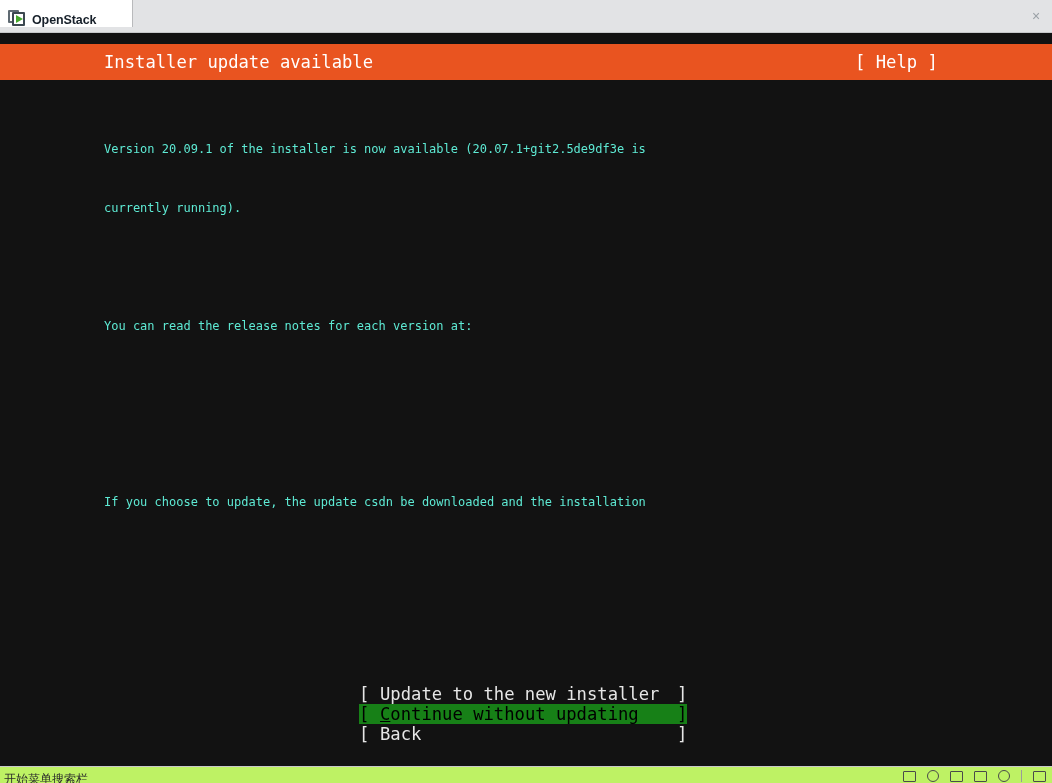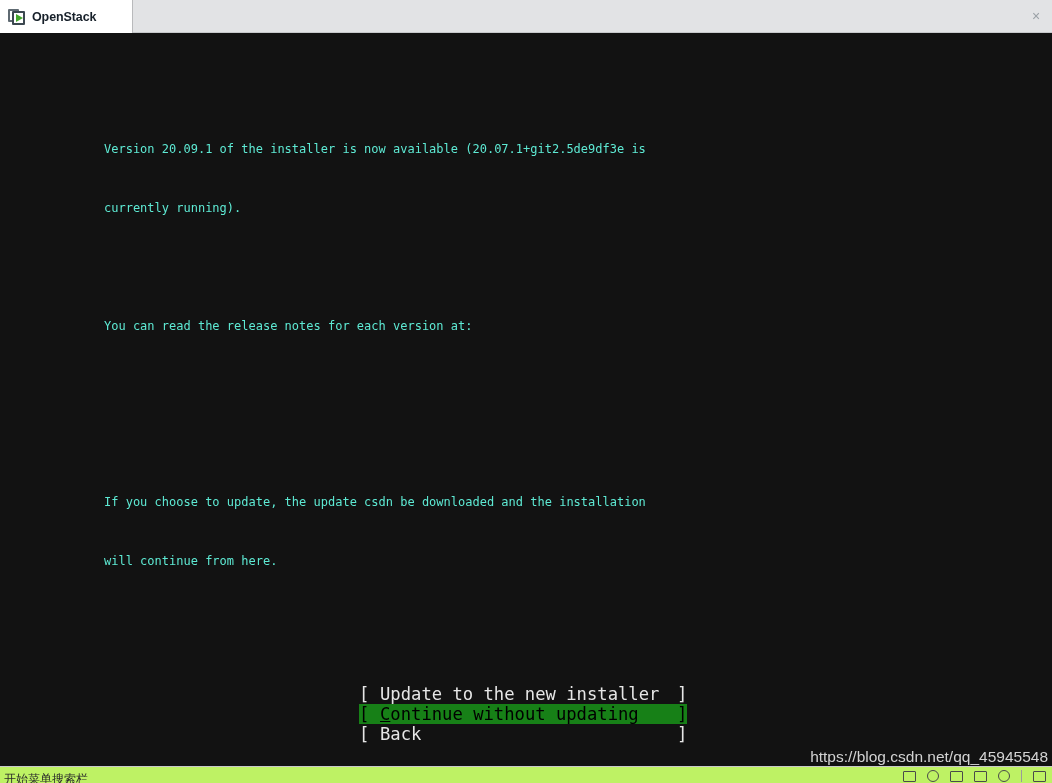--- a/index.html
+++ b/index.html
@@ -20,26 +20,26 @@
     position: absolute;
     left: 0; top: 0;
     width: 1052px; height: 33px;
     background: #e2e3e5;
     border-bottom: 1px solid #c6c8ca;
     box-sizing: border-box;
   }
   #tab {
     position: absolute;
     left: 0; top: 0;
-    width: 133px; height: 33px;
+    width: 133px; height: 27px;
     background: #ffffff;
     border-right: 1px solid #b9babc;
     box-sizing: border-box;
     display: flex;
-    align-items: center;
+    align-items: flex-end;
     padding-left: 8px;
   }
   #tab-icon {
     width: 18px; height: 18px;
     position: relative;
     flex: 0 0 auto;
     margin-right: 6px;
   }
   #tab-icon .scr-back {
     position: absolute;
@@ -224,51 +224,53 @@
     </span>
     <span id="tab-title">OpenStack</span>
   </div>
   <div id="tab-close">×</div>
 </div>
 
 <div id="terminal">
 
   <div id="term-topgap"></div>
 
+  <div id="header-bar">
+    <div id="header-title">Installer update available</div>
+    <div id="header-help">[ Help ]</div>
+  </div>
 
   <div id="body-text">
     <div class="para">Version 20.09.1 of the installer is now available (20.07.1+git2.5de9df3e is</div>
     <div class="para">currently running).</div>
     <div class="blank"></div>
     <div class="para">You can read the release notes for each version at:</div>
     <div class="blank"></div>
     <div class="blank"></div>
     <div class="para">If you choose to update, the update csdn be downloaded and the installation</div>
-    <div class="para">will continue from here.</div>
   </div>
 
   <div id="menu">
     <div class="menu-row">
       <span class="brk-l">[</span>
       <span class="lbl">Update to the new installer</span>
       <span class="brk-r">]</span>
     </div>
     <div class="menu-row selected">
       <span class="brk-l">[</span>
       <span class="lbl"><span class="accel">C</span><span>ontinue without updating</span></span>
       <span class="brk-r">]</span>
     </div>
     <div class="menu-row">
       <span class="brk-l">[</span>
       <span class="lbl">Back</span>
       <span class="brk-r">]</span>
     </div>
   </div>
 
-  <div id="watermark">https://blog.csdn.net/qq_45945548</div>
 </div>
 
 <div id="taskbar">
   <div id="taskbar-text">开始菜单搜索栏</div>
   <div id="taskbar-icons">
     <span class="tb-ico"></span>
     <span class="tb-ico round"></span>
     <span class="tb-ico"></span>
     <span class="tb-ico"></span>
     <span class="tb-ico round"></span>

